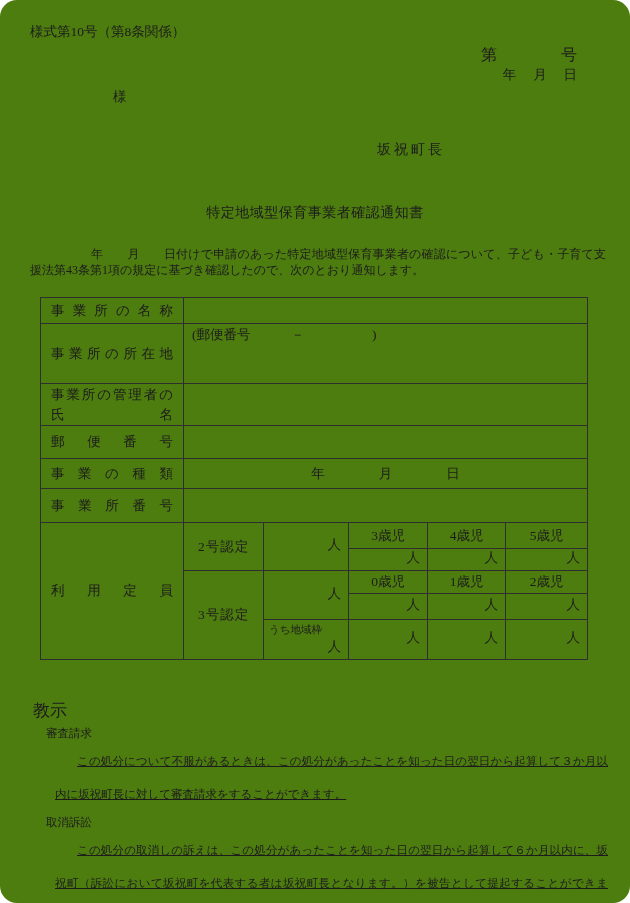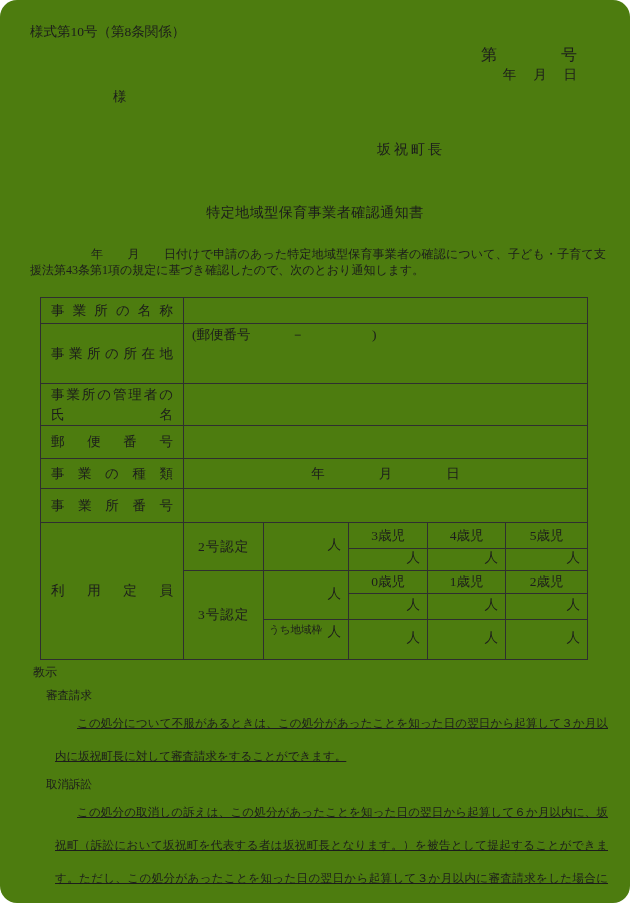--- a/index.html
+++ b/index.html
@@ -33,31 +33,31 @@
   .pre { white-space: pre-line; line-height: 20px; }
   .val { padding: 2px 8px; }
   .val.top { vertical-align: top; }
   .val.center { text-align: center; }
 
   .cert { text-align: center; letter-spacing: 1px; }
   .age  { text-align: center; font-size: 12px; padding: 2px 6px; }
   .jin  { text-align: right; vertical-align: bottom; padding: 0 7px 3px 0; }
 
   .quota { padding: 0; vertical-align: top; }
-  .quota-inner { display: flex; flex-direction: row; justify-content: space-between; height: 38px; padding: 2px 5px 3px 5px; }
+  .quota-inner { display: flex; flex-direction: column; justify-content: space-between; height: 38px; padding: 2px 5px 3px 5px; }
   .q-label { font-size: 10.5px; text-align: left; }
   .q-unit  { font-size: 13.5px; text-align: right; padding-right: 2px; }
 
   tr.r1 { height: 26px; } tr.r2 { height: 60px; } tr.r3 { height: 42px; }
   tr.r4 { height: 33px; } tr.r5 { height: 30px; } tr.r6 { height: 34px; }
   tr.c1 { height: 26px; } tr.c2 { height: 22px; } tr.c3 { height: 22px; }
   tr.c4 { height: 26px; } tr.c5 { height: 40px; }
 
   .notice { position: absolute; left: 33px; top: 661px; width: 572px; font-size: 11.5px; line-height: 23px; }
-  .notice-heading { font-size: 12px; }
+  .notice-heading { font-size: 17px; margin-top: 38px; }
   .notice-subheading { margin-left: 13px; }
   .notice-text {
     margin-left: 22px; width: 553px;
     text-indent: 22px; text-align: justify; line-height: 33px; text-decoration: underline;
   }
 </style>
 </head>
 <body>
 
 <div class="page">

